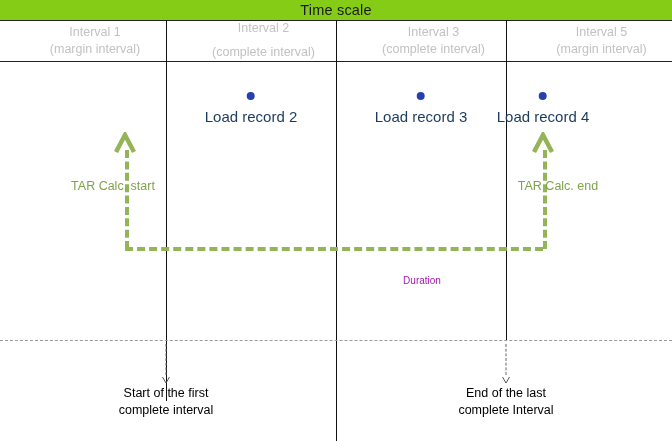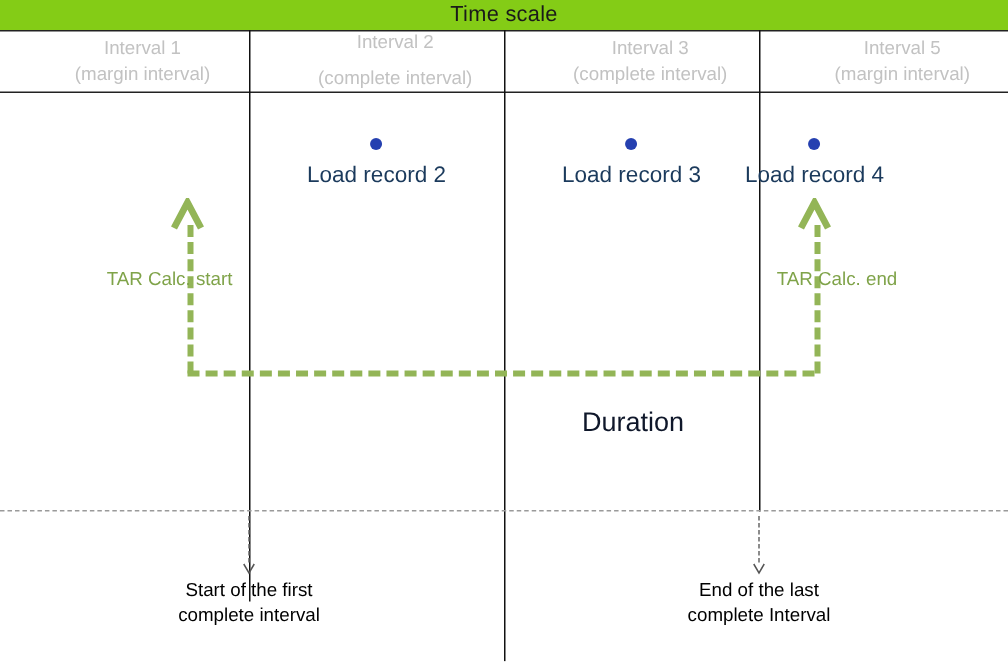--- a/index.html
+++ b/index.html
@@ -97,22 +97,22 @@
   .tar-label {
     position: absolute;
     font-size: 12.5px;
     color: #7fa349;
     white-space: nowrap;
     transform: translate(-50%, 0);
     line-height: 15px;
   }
   .duration-label {
     position: absolute;
-    font-size: 18px;
-    color: #0f172a;
+    font-size: 10px;
+    color: #a21caf;
     white-space: nowrap;
     transform: translate(-50%, 0);
     line-height: 18px;
   }
 
   .g-vline {
     position: absolute;
     width: 0;
     border-left: 4px dashed #93b557;
   }

